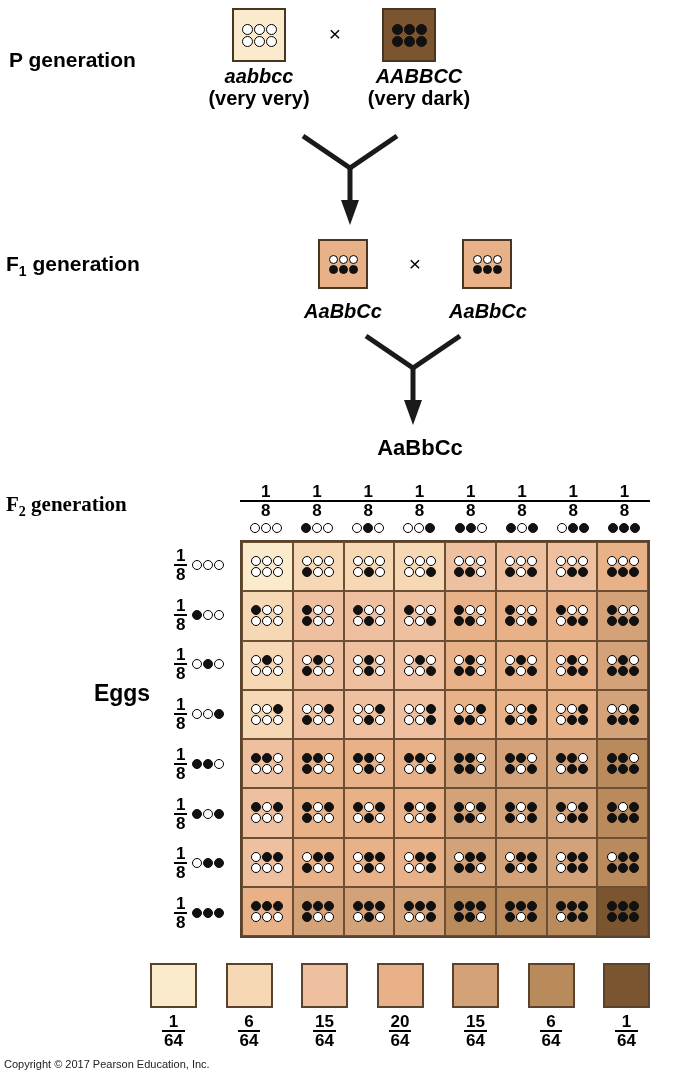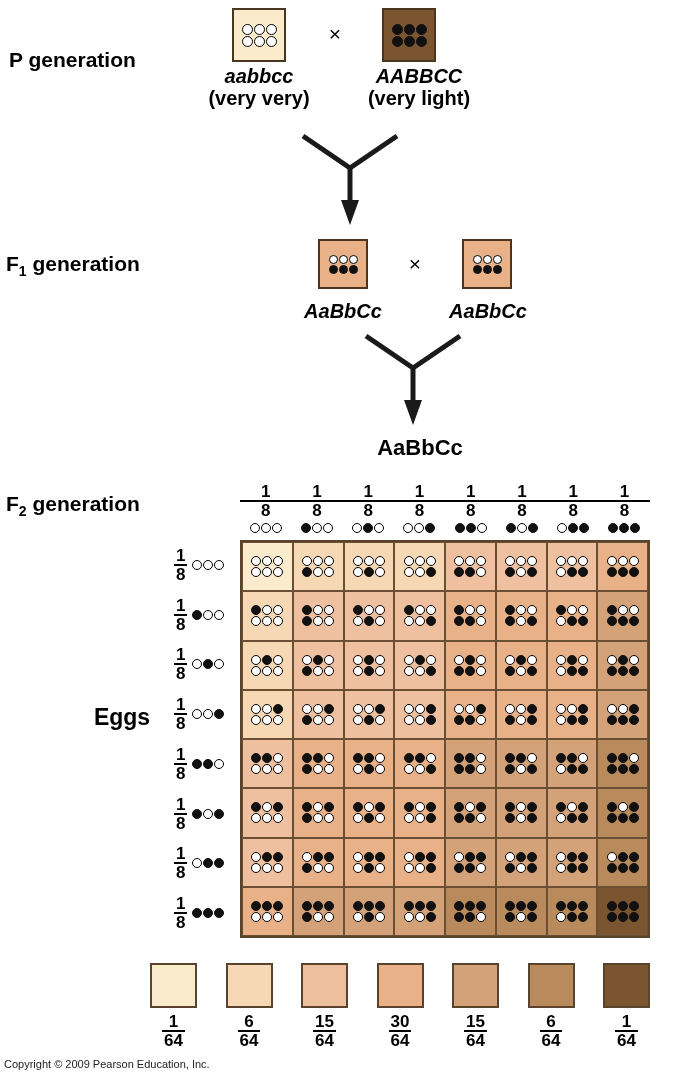--- a/index.html
+++ b/index.html
@@ -86,21 +86,21 @@
       <div class="dot filled"></div>
     </div>
   </div>
 
 <div class="abs cross" style="left:320px;top:22px;width:30px;">×</div>
 
 <div class="abs geno" style="left:185px;top:66px;width:148px;">aabbcc</div>
 <div class="abs pheno" style="left:185px;top:88px;width:148px;">(very very)</div>
 
 <div class="abs geno" style="left:335px;top:66px;width:168px;">AABBCC</div>
-<div class="abs pheno" style="left:335px;top:88px;width:168px;">(very light)</div>
+<div class="abs pheno" style="left:335px;top:88px;width:168px;">(very dark)</div>
 
 <svg class="abs" style="left:295px;top:128px;" width="110" height="100">
   <line x1="8" y1="8" x2="55" y2="40" stroke="#1a1a1a" stroke-width="5"></line>
   <line x1="102" y1="8" x2="55" y2="40" stroke="#1a1a1a" stroke-width="5"></line>
   <line x1="55" y1="38" x2="55" y2="82" stroke="#1a1a1a" stroke-width="5"></line>
   <polygon points="55,97 46,72 64,72" fill="#1a1a1a"></polygon>
 </svg>
 
 <div class="abs gen-label" style="left:6px;top:252px;">
   <span>F</span><sub>1</sub><span> generation</span>
@@ -134,25 +134,25 @@
 
 <svg class="abs" style="left:358px;top:330px;" width="110" height="98">
   <line x1="8" y1="6" x2="55" y2="38" stroke="#1a1a1a" stroke-width="5"></line>
   <line x1="102" y1="6" x2="55" y2="38" stroke="#1a1a1a" stroke-width="5"></line>
   <line x1="55" y1="36" x2="55" y2="80" stroke="#1a1a1a" stroke-width="5"></line>
   <polygon points="55,95 46,70 64,70" fill="#1a1a1a"></polygon>
 </svg>
 
 <div class="abs sperm-title" style="left:350px;top:435px;width:140px;">AaBbCc</div>
 
-<div class="abs gen-label" style="left:6px;top:492px;">
+<div class="abs gen-label" style="left:6px;top:492px;font-family:Liberation Serif, serif;">
   <span>F</span><sub>2</sub><span> generation</span>
 </div>
 
-<div class="abs eggs-title" style="left:72px;top:704px;width:100px;">Eggs</div>
+<div class="abs eggs-title" style="left:72px;top:680px;width:100px;">Eggs</div>
 
 <div id="col-heads">
     <div class="colhead" style="left: 240px; top: 483px; width: 51.25px;">
       <span class="frac big" style="display: block;">
         <span class="num">1</span>
         <span class="den">8</span>
       </span>
       <div class="triple" style="margin-top: 4px;">
         <div class="dot open"></div>
         <div class="dot open"></div>
@@ -1246,21 +1246,21 @@
     <div class="legitem">
       <div class="swatch" style="background: rgb(239, 192, 160);"></div>
       <span class="frac big legfrac">
         <span class="num">15</span>
         <span class="den">64</span>
       </span>
     </div>
     <div class="legitem">
       <div class="swatch" style="background: rgb(232, 177, 136);"></div>
       <span class="frac big legfrac">
-        <span class="num">30</span>
+        <span class="num">20</span>
         <span class="den">64</span>
       </span>
     </div>
     <div class="legitem">
       <div class="swatch" style="background: rgb(211, 162, 121);"></div>
       <span class="frac big legfrac">
         <span class="num">15</span>
         <span class="den">64</span>
       </span>
     </div>
@@ -1273,13 +1273,13 @@
     </div>
     <div class="legitem">
       <div class="swatch" style="background: rgb(122, 85, 48);"></div>
       <span class="frac big legfrac">
         <span class="num">1</span>
         <span class="den">64</span>
       </span>
     </div>
   </div>
 
-<div class="abs copyright" style="left:4px;top:1058px;">Copyright © 2009 Pearson Education, Inc.</div>
+<div class="abs copyright" style="left:4px;top:1058px;">Copyright © 2017 Pearson Education, Inc.</div>
 
 </body></html>

